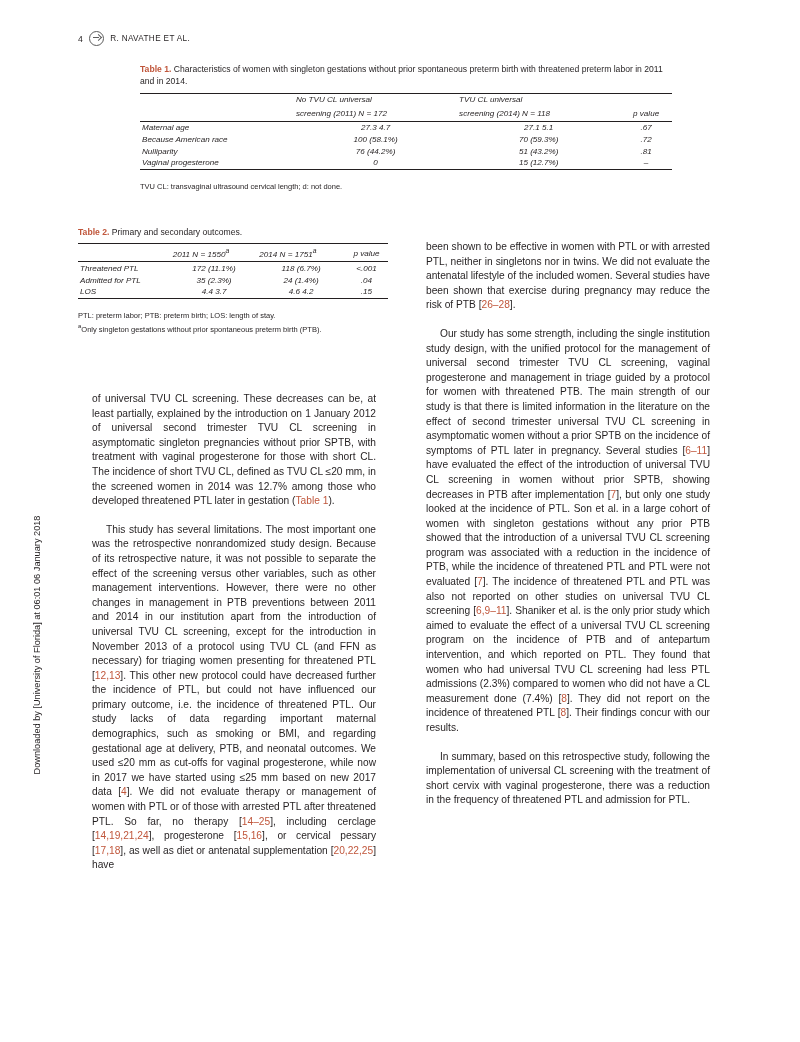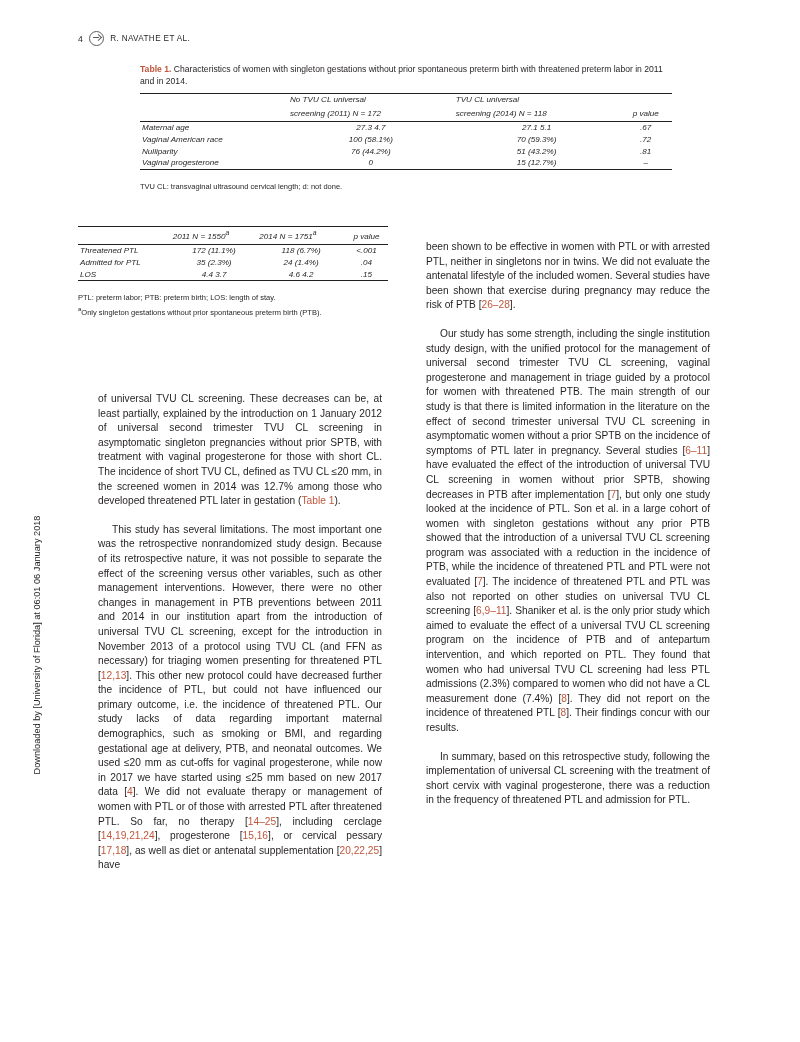--- a/index.html
+++ b/index.html
@@ -144,21 +144,21 @@
 
   
   .col {
     position: absolute;
     width: 310px;
     font-size: 10.2px;
     line-height: 14.6px;
     text-align: justify;
     color: #231f20;
   }
-  .col.left  { left: 84px;  top: 378px; width: 312px; }
+  .col.left  { left: 78px;  top: 378px; width: 312px; }
   .col.right { left: 412px; top: 226px; width: 312px; }
   .col p {
     margin: 14px;
     text-indent: 14px;
   }
   .col p.noindent { text-indent: 0; }
   .ref { color: #c0563b; }
   .tabref { color: #c0563b; }
 </style>
 </head>
@@ -193,21 +193,21 @@
         <td class="italic">screening (2014) N = 118</td>
         <td class="italic pval">p value</td>
       </tr>
       <tr>
         <td>Maternal age</td>
         <td class="num">27.3   4.7</td>
         <td class="num">27.1   5.1</td>
         <td class="pval">.67</td>
       </tr>
       <tr>
-        <td>Vaginal American race</td>
+        <td>Because American race</td>
         <td class="num">100 (58.1%)</td>
         <td class="num">70 (59.3%)</td>
         <td class="pval">.72</td>
       </tr>
       <tr>
         <td>Nulliparity</td>
         <td class="num">76 (44.2%)</td>
         <td class="num">51 (43.2%)</td>
         <td class="pval">.81</td>
       </tr>
@@ -216,20 +216,24 @@
         <td class="num">0</td>
         <td class="num">15 (12.7%)</td>
         <td class="pval">–</td>
       </tr>
     </tbody>
       </table>
     <div class="footnote">TVU CL: transvaginal ultrasound cervical length; d: not done.</div>
   </div>
 
   <div class="table2">
+    <div class="tbl-caption">
+      <span class="tbl-label">Table 2.</span>
+      <span class="tbl-text">Primary and secondary outcomes.</span>
+    </div>
     <table class="data">
       <tbody>
           <tr class="hdr-row rule-top rule-bot">
         <td class="first"></td>
         <td class="italic"><span>2011 N = 1550</span><sup>a</sup></td>
         <td class="italic"><span>2014 N = 1751</span><sup>a</sup></td>
         <td class="italic pval">p value</td>
       </tr>
       <tr>
         <td>Threatened PTL</td>

